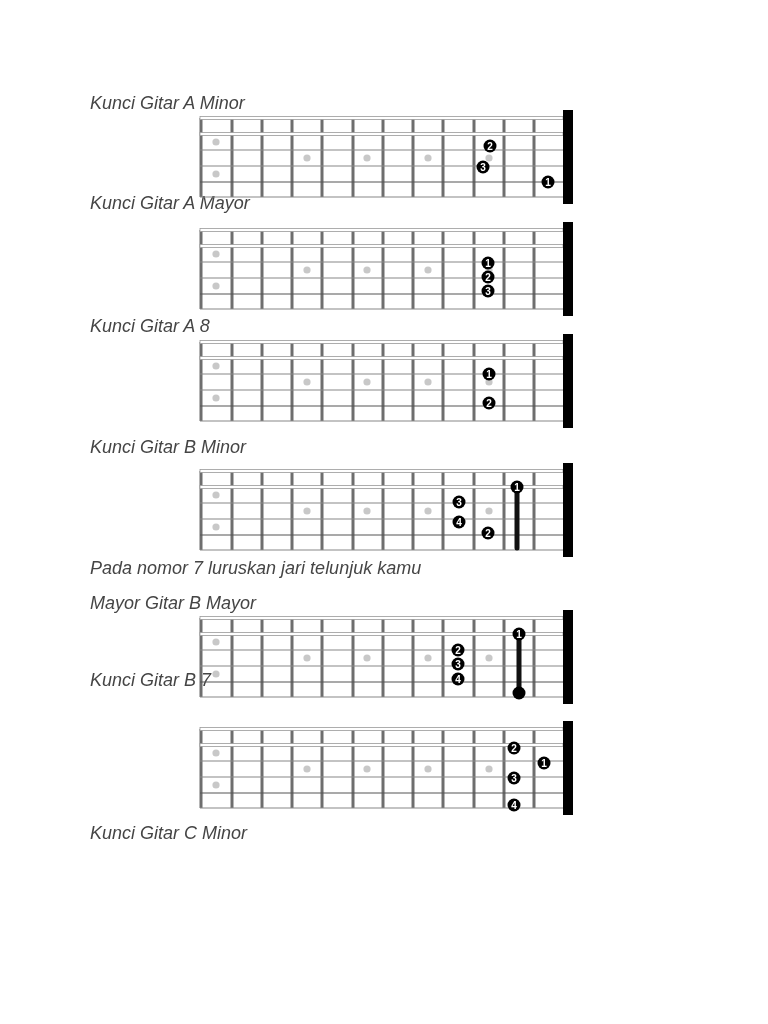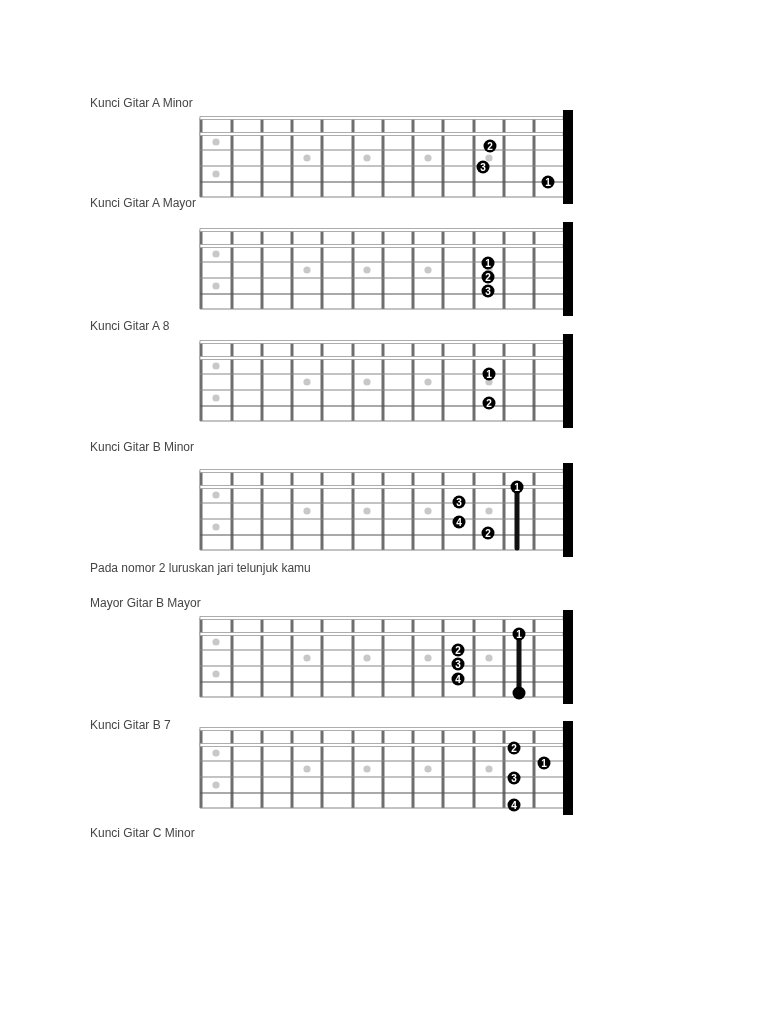--- a/index.html
+++ b/index.html
@@ -1,31 +1,31 @@
 <!DOCTYPE html>
 <html><head>
   <meta charset="utf-8">
   <style>
     html, body { margin: 0; padding: 0; background: #ffffff; }
     body { width: 768px; height: 1024px; position: relative; overflow: hidden;
            font-family: "Liberation Sans", "DejaVu Sans", sans-serif; }
-    .label { position: absolute; left: 90px; font-size: 12px; color: #454545;
-             line-height: 14px; white-space: nowrap; }
+    .label { position: absolute; left: 90px; font-size: 18px; color: #454545;
+             line-height: 14px; white-space: nowrap; font-style: italic; }
     .chord-svg { position: absolute; left: 0; top: 0; }
   </style>
 </head>
 <body>
 
 <div class="label" style="top:96px">Kunci Gitar A Minor</div>
 <div class="label" style="top:196px">Kunci Gitar A Mayor</div>
 <div class="label" style="top:319px">Kunci Gitar A 8</div>
 <div class="label" style="top:440px">Kunci Gitar B Minor</div>
-<div class="label" style="top:561px">Pada nomor 2 luruskan jari telunjuk kamu</div>
+<div class="label" style="top:561px">Pada nomor 7 luruskan jari telunjuk kamu</div>
 <div class="label" style="top:596px">Mayor Gitar B Mayor</div>
-<div class="label" style="top:718px">Kunci Gitar B 7</div>
+<div class="label" style="top:673px">Kunci Gitar B 7</div>
 <div class="label" style="top:826px">Kunci Gitar C Minor</div>
 
 <svg id="diagrams" class="chord-svg" width="768" height="1024" xmlns="http://www.w3.org/2000/svg">
     <g>
       <rect x="199.5" y="118" width="3" height="79" fill="#6e6e6e"></rect>
       <rect x="230.5" y="118" width="3" height="79" fill="#6e6e6e"></rect>
       <rect x="260.5" y="118" width="3" height="79" fill="#6e6e6e"></rect>
       <rect x="290.5" y="118" width="3" height="79" fill="#6e6e6e"></rect>
       <rect x="320.5" y="118" width="3" height="79" fill="#6e6e6e"></rect>
       <rect x="351.5" y="118" width="3" height="79" fill="#6e6e6e"></rect>

